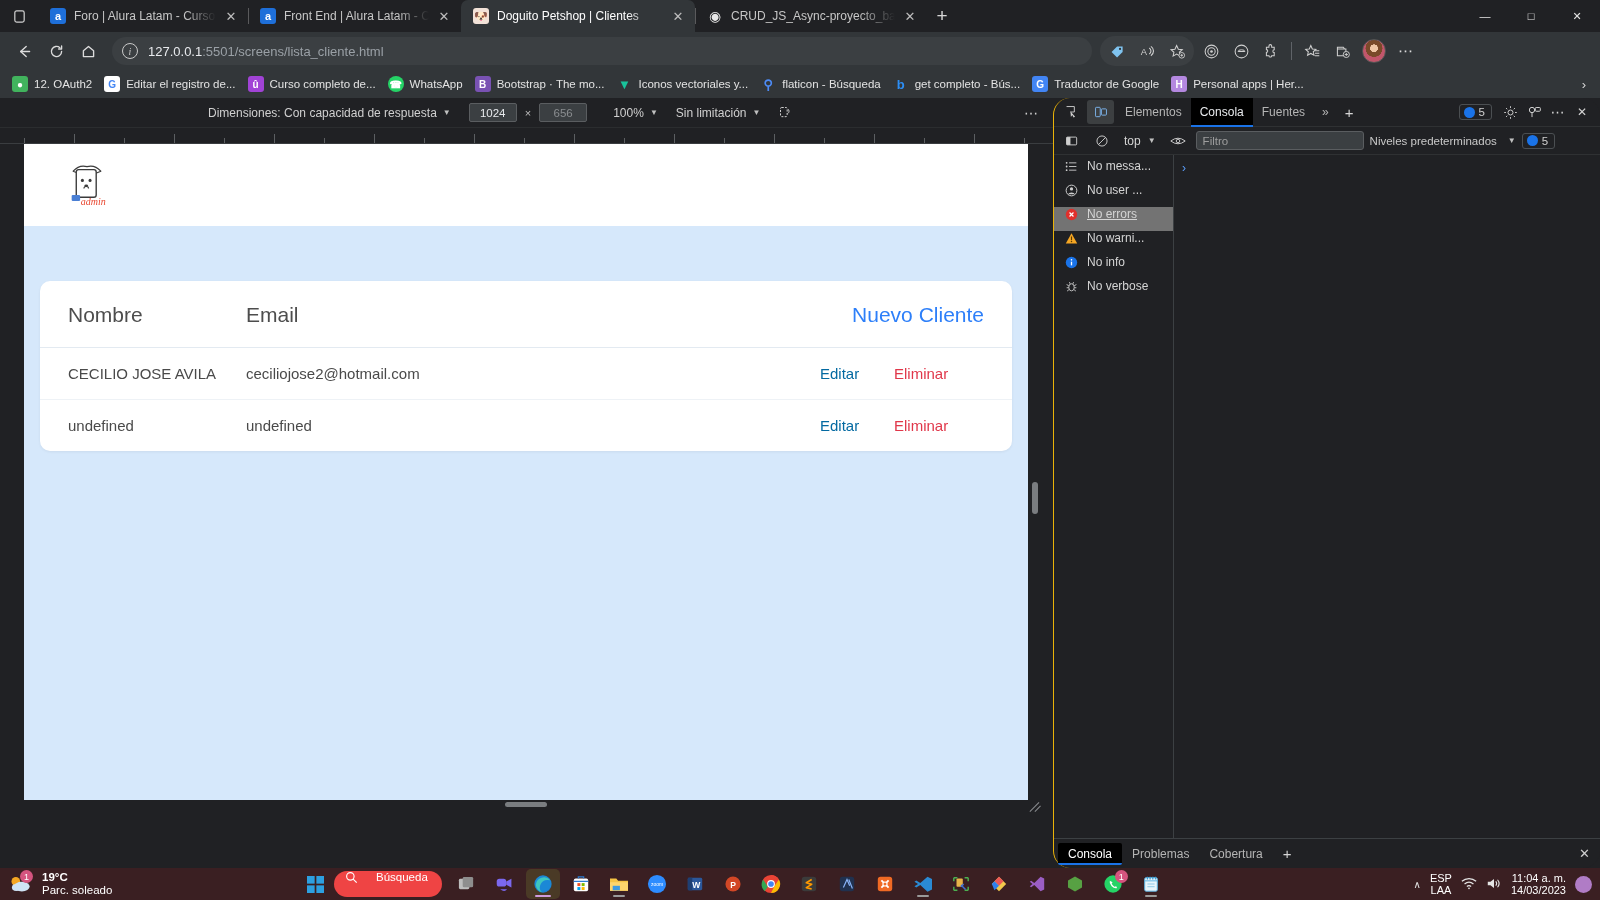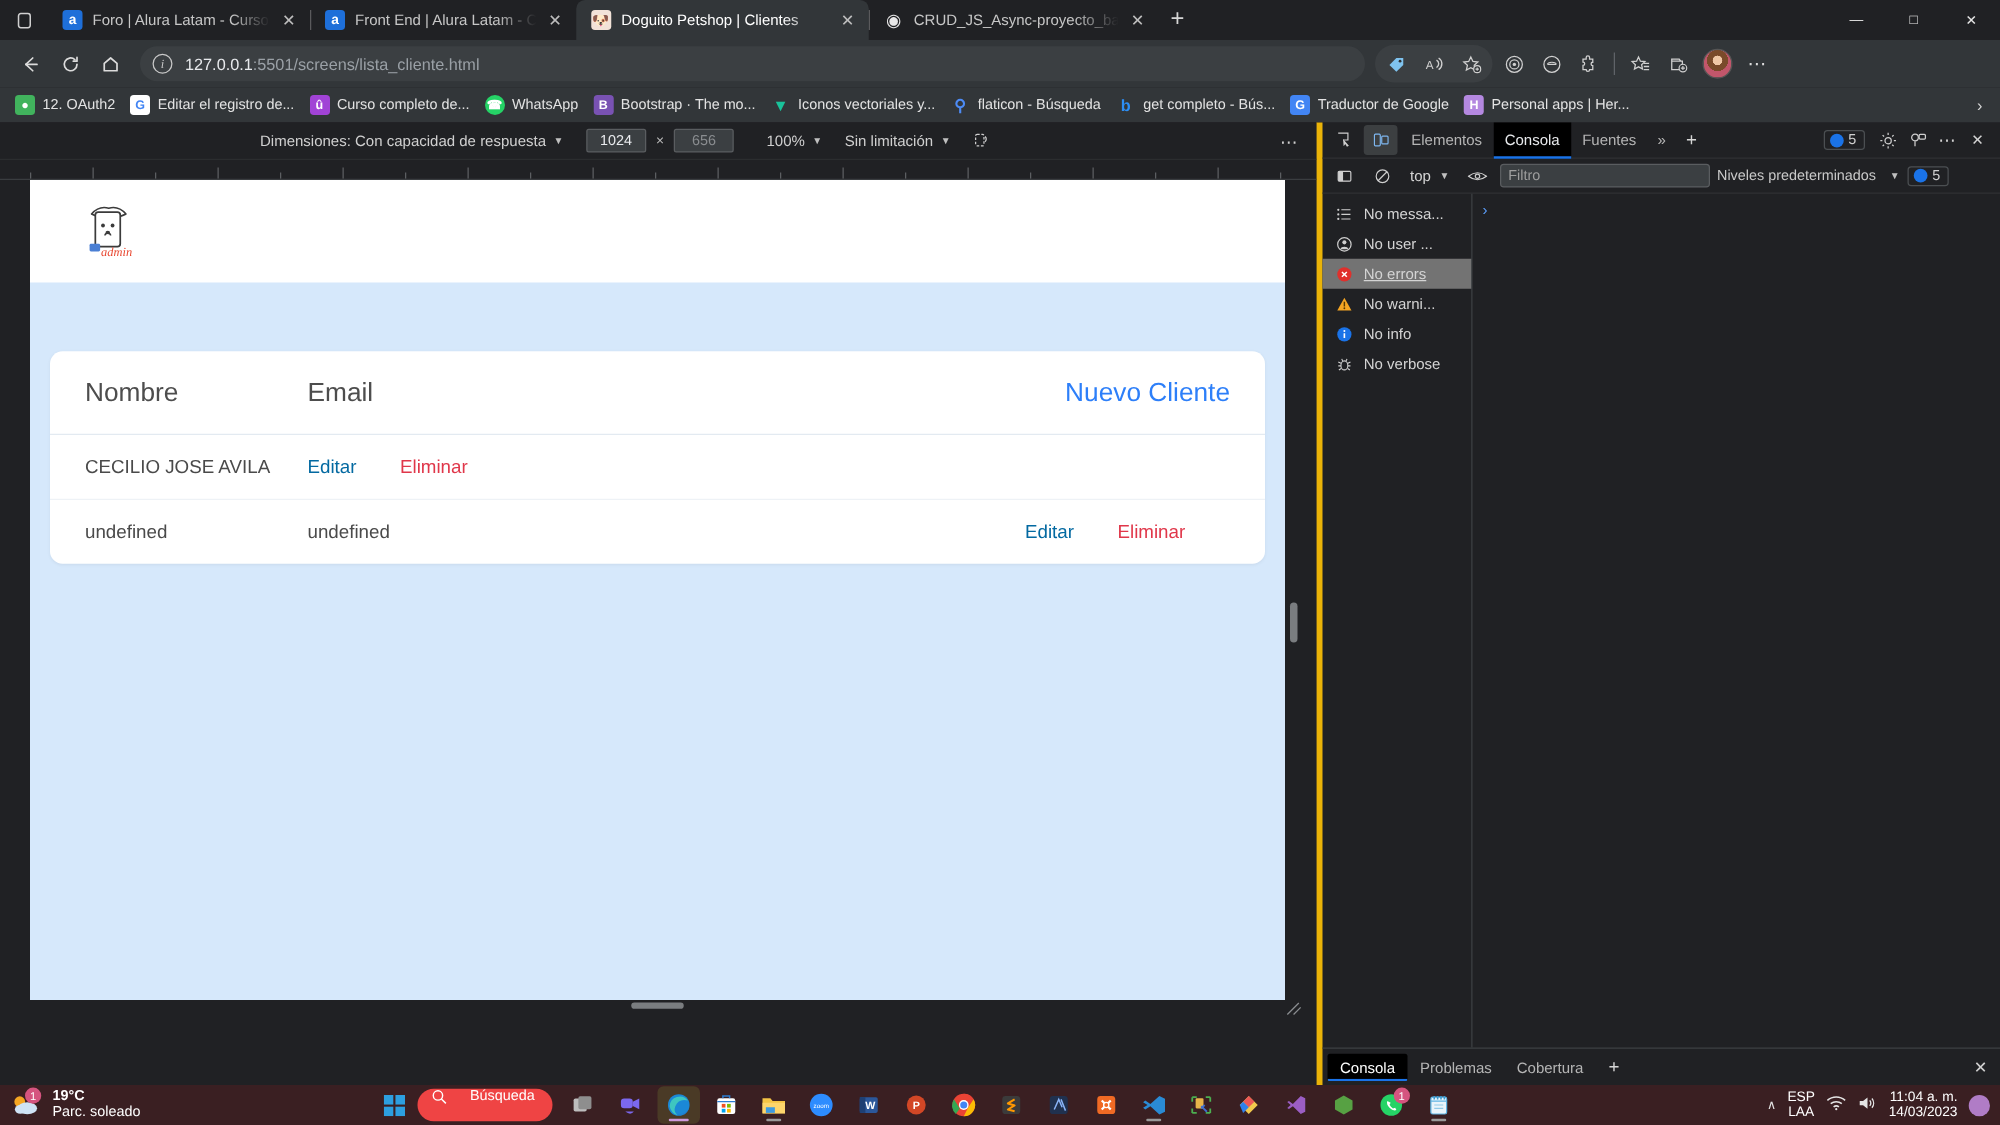--- a/index.html
+++ b/index.html
@@ -260,22 +260,22 @@
     border-bottom: 1px solid #eef2f6;
   }
   .row:last-child { border-bottom: none; }
   .link-edit { color: #0369a1; text-decoration: none; font-size: 15px; }
   .link-del  { color: #e0374a; text-decoration: none; font-size: 15px; }
 
   
   .devtools {
     flex: 1 1 auto; background: #202124;
     display: flex; flex-direction: column;
-    border-left: 5px solid #eab308;
-    color: #d4d4d4; font-size: 12px;
+    border-left: 1px solid #eab308;
+    color: #d4d4d4; font-size: 12px; border-radius: 17px;
   }
   .dt-tabbar {
     height: 29px; display: flex; align-items: center;
     padding-left: 4px; border-bottom: 1px solid #2f3133;
   }
   .dt-sq-btn {
     width: 27px; height: 24px;
     display: flex; align-items: center; justify-content: center;
     border-radius: 3px; margin-right: 2px;
   }
@@ -323,21 +323,21 @@
     padding: 1px 6px 1px 4px; color: #cfcfcf; font-size: 11.5px;
   }
 
   .console-body { flex: 1 1 auto; display: flex; min-height: 0; position: relative; }
   .console-sidebar {
     width: 120px; flex: 0 0 120px;
     border-right: 1px solid #3c4043;
     padding-top: 4px;
   }
   .cs-item {
-    display: flex; align-items: center; gap: 8px;
+    display: flex; gap: 8px;
     height: 24px; padding: 0 6px 0 10px;
     color: #d4d4d4; font-size: 12px;
     white-space: nowrap; overflow: hidden;
   }
   .cs-item.sel { background: #737373; text-decoration: underline; }
   .cs-ico { width: 15px; height: 15px; flex: 0 0 15px; display:flex; align-items:center; justify-content:center; }
   .console-main { flex: 1 1 auto; padding: 6px 0 0 8px; }
   .prompt-arrow { color: #5a9cf8; font-size: 12px; }
 
   .drawer {
@@ -650,20 +650,21 @@
               <div class="card">
 
                 <div class="card-head">
                   <div class="col-nombre">Nombre</div>
                   <div class="col-email">Email</div>
                   <a href="#" class="new-client">Nuevo Cliente</a>
                 </div>
 
                 <div class="row">
                   <div class="col-nombre">CECILIO JOSE AVILA</div>
+                  <div class="col-email">ceciliojose2@hotmail.com</div>
                   <div class="col-action"><a href="#" class="link-edit">Editar</a></div>
                   <div class="col-action2"><a href="#" class="link-del">Eliminar</a></div>
                 </div>
 
                 <div class="row">
                   <div class="col-nombre">undefined</div>
                   <div class="col-email">undefined</div>
                   <div class="col-action"><a href="#" class="link-edit">Editar</a></div>
                   <div class="col-action2"><a href="#" class="link-del">Eliminar</a></div>
                 </div>

